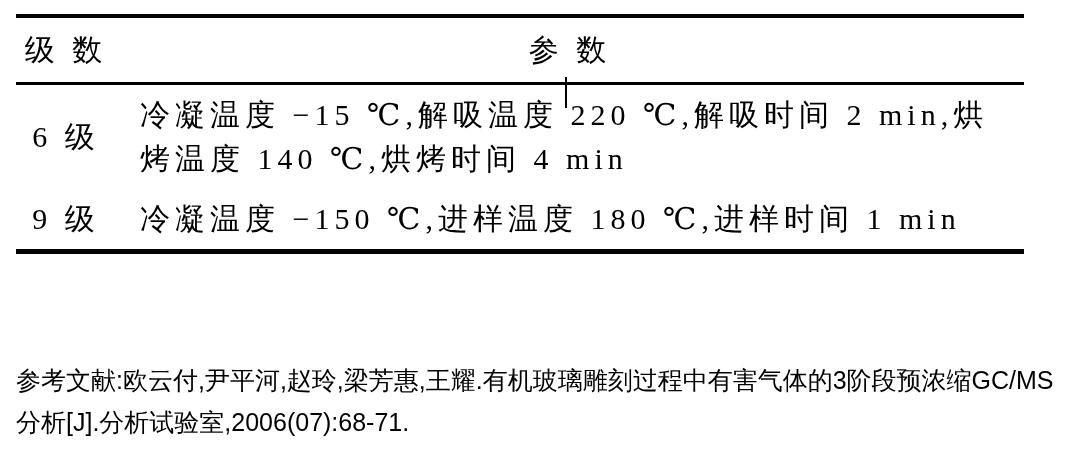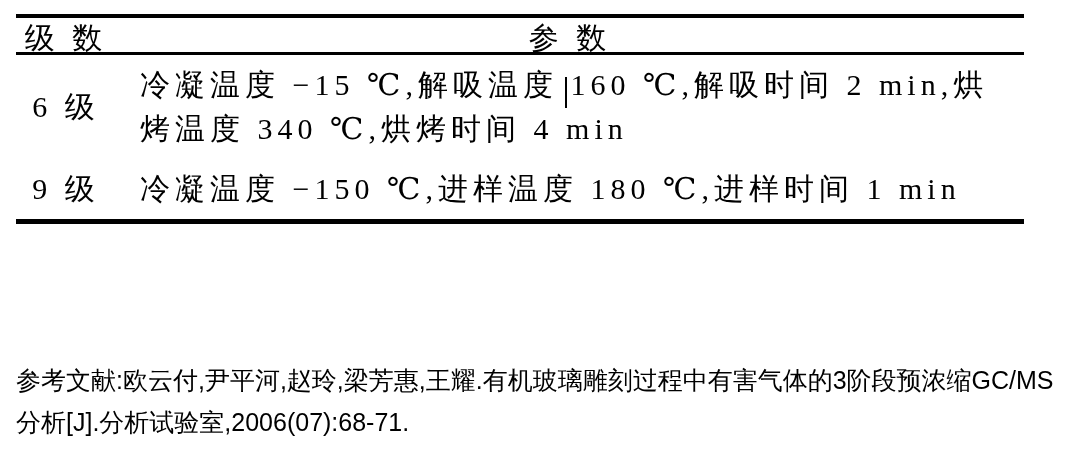--- a/index.html
+++ b/index.html
@@ -24,21 +24,21 @@
   .rule {
     background: #000000;
     width: 100%;
   }
   .rule-top { height: 4px; }
   .rule-mid { height: 3px; }
   .rule-bottom { height: 5px; }
   .thead {
     display: grid;
     grid-template-columns: 100px 1fr;
-    height: 34px;
+    height: 64px;
     align-items: center;
     font-size: 30px;
     letter-spacing: 5px;
   }
   .th {
     text-align: center;
     white-space: nowrap;
   }
   .trow {
     display: grid;
@@ -93,22 +93,22 @@
     <div class="th">级 数</div>
     <div class="th">参 数</div>
   </div>
 
   <div class="rule rule-mid"></div>
 
 
   <div class="trow">
     <div class="level">6 级</div>
     <div class="params">
-      <div class="pline">冷凝温度 −15 ℃,解吸温度 160 ℃,解吸时间 2 min,烘</div>
-      <div class="pline">烤温度 340 ℃,烘烤时间 4 min</div>
+      <div class="pline">冷凝温度 −15 ℃,解吸温度 220 ℃,解吸时间 2 min,烘</div>
+      <div class="pline">烤温度 140 ℃,烘烤时间 4 min</div>
     </div>
   </div>
 
   <div class="trow">
     <div class="level">9 级</div>
     <div class="params">
       <div class="pline">冷凝温度 −150 ℃,进样温度 180 ℃,进样时间 1 min</div>
     </div>
   </div>
 

